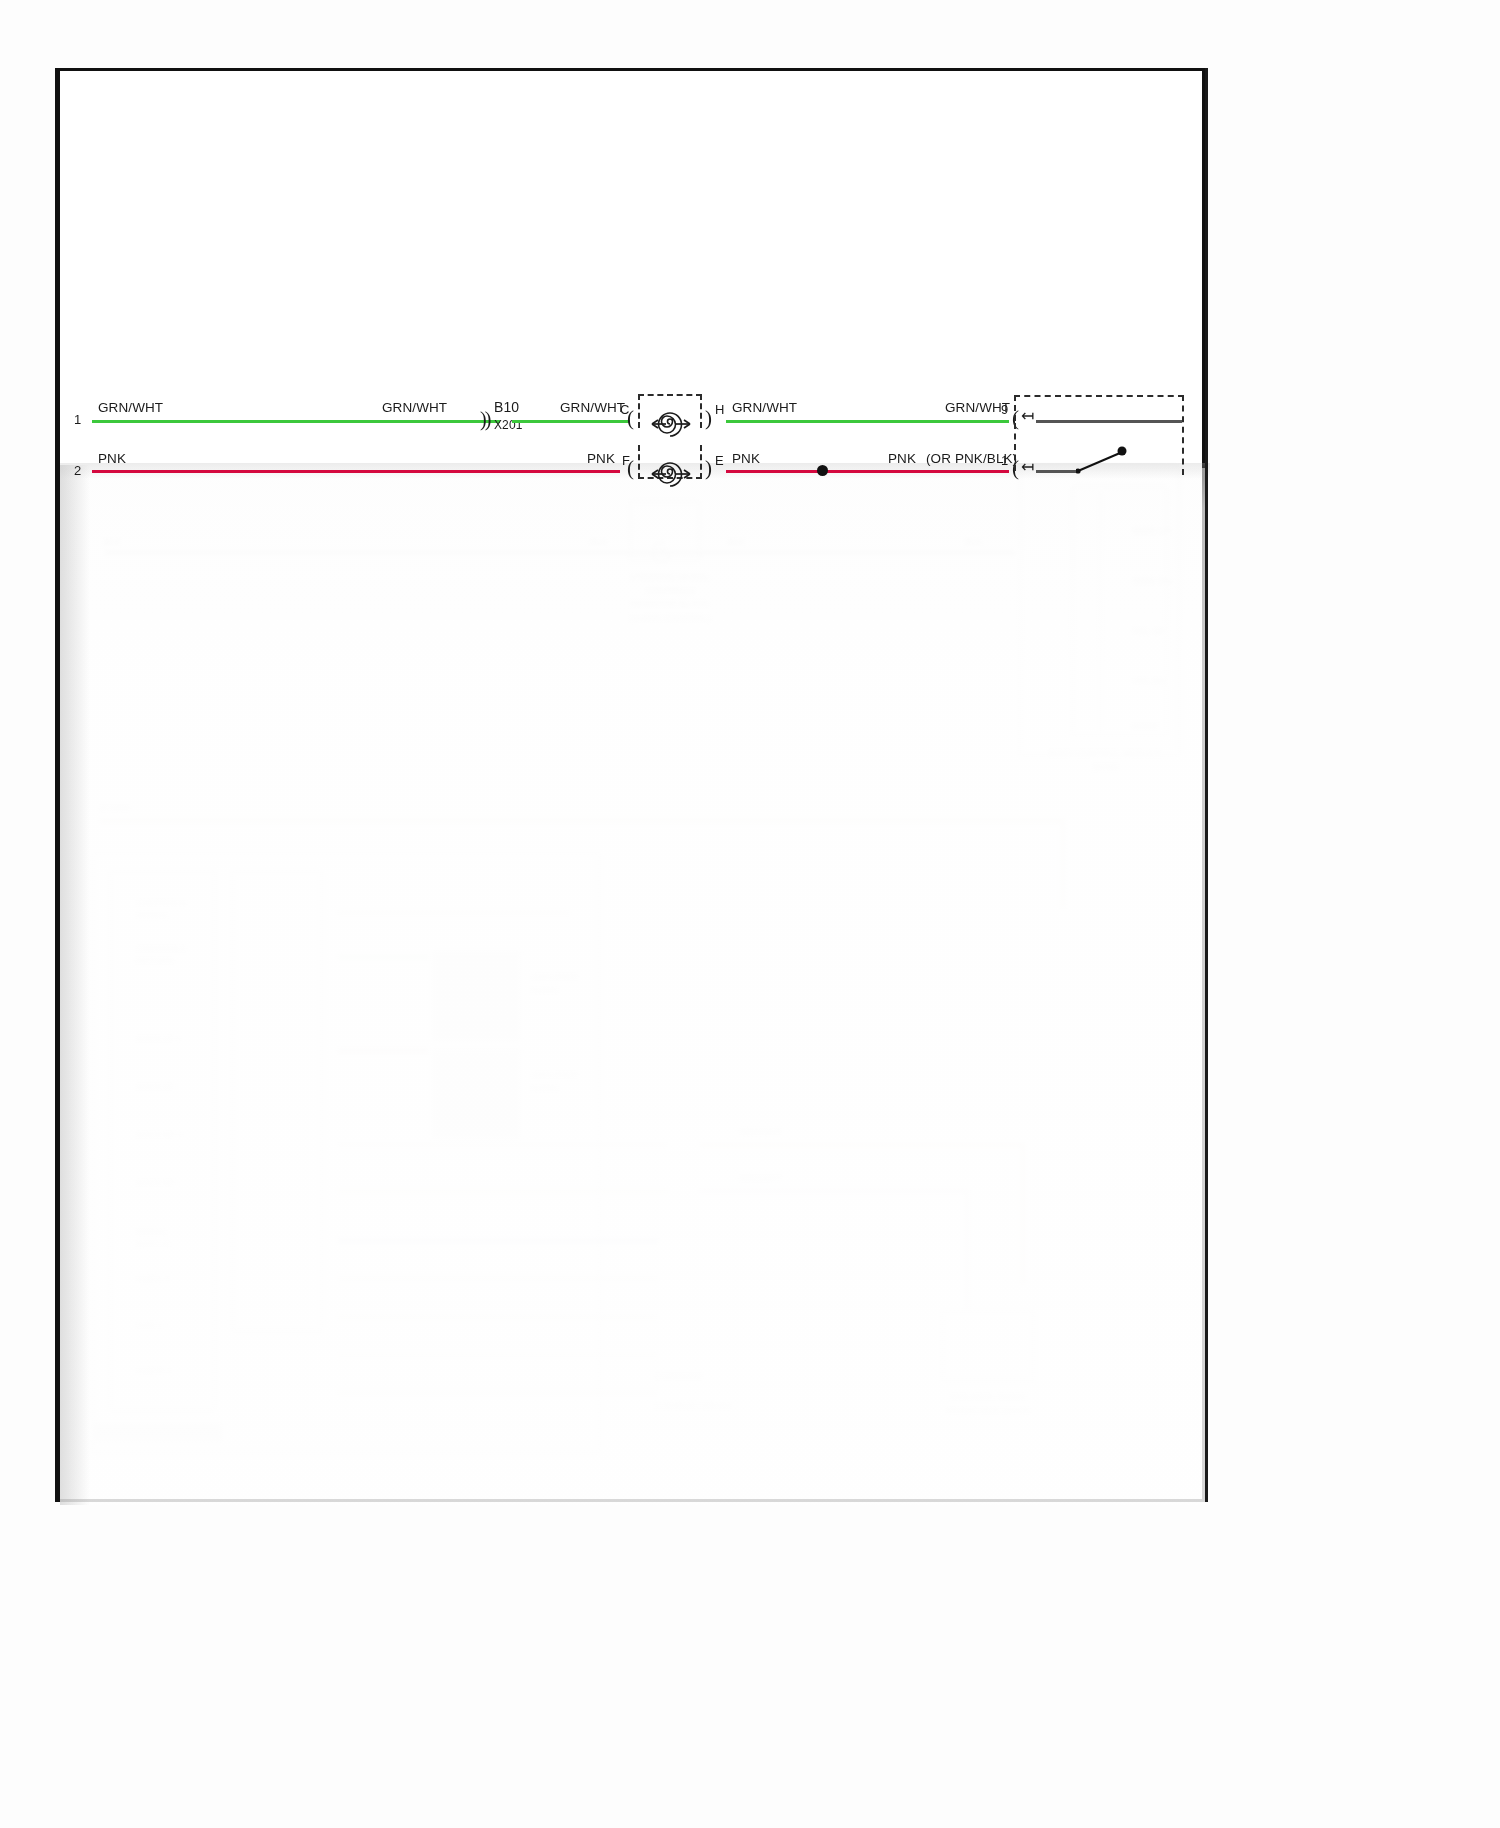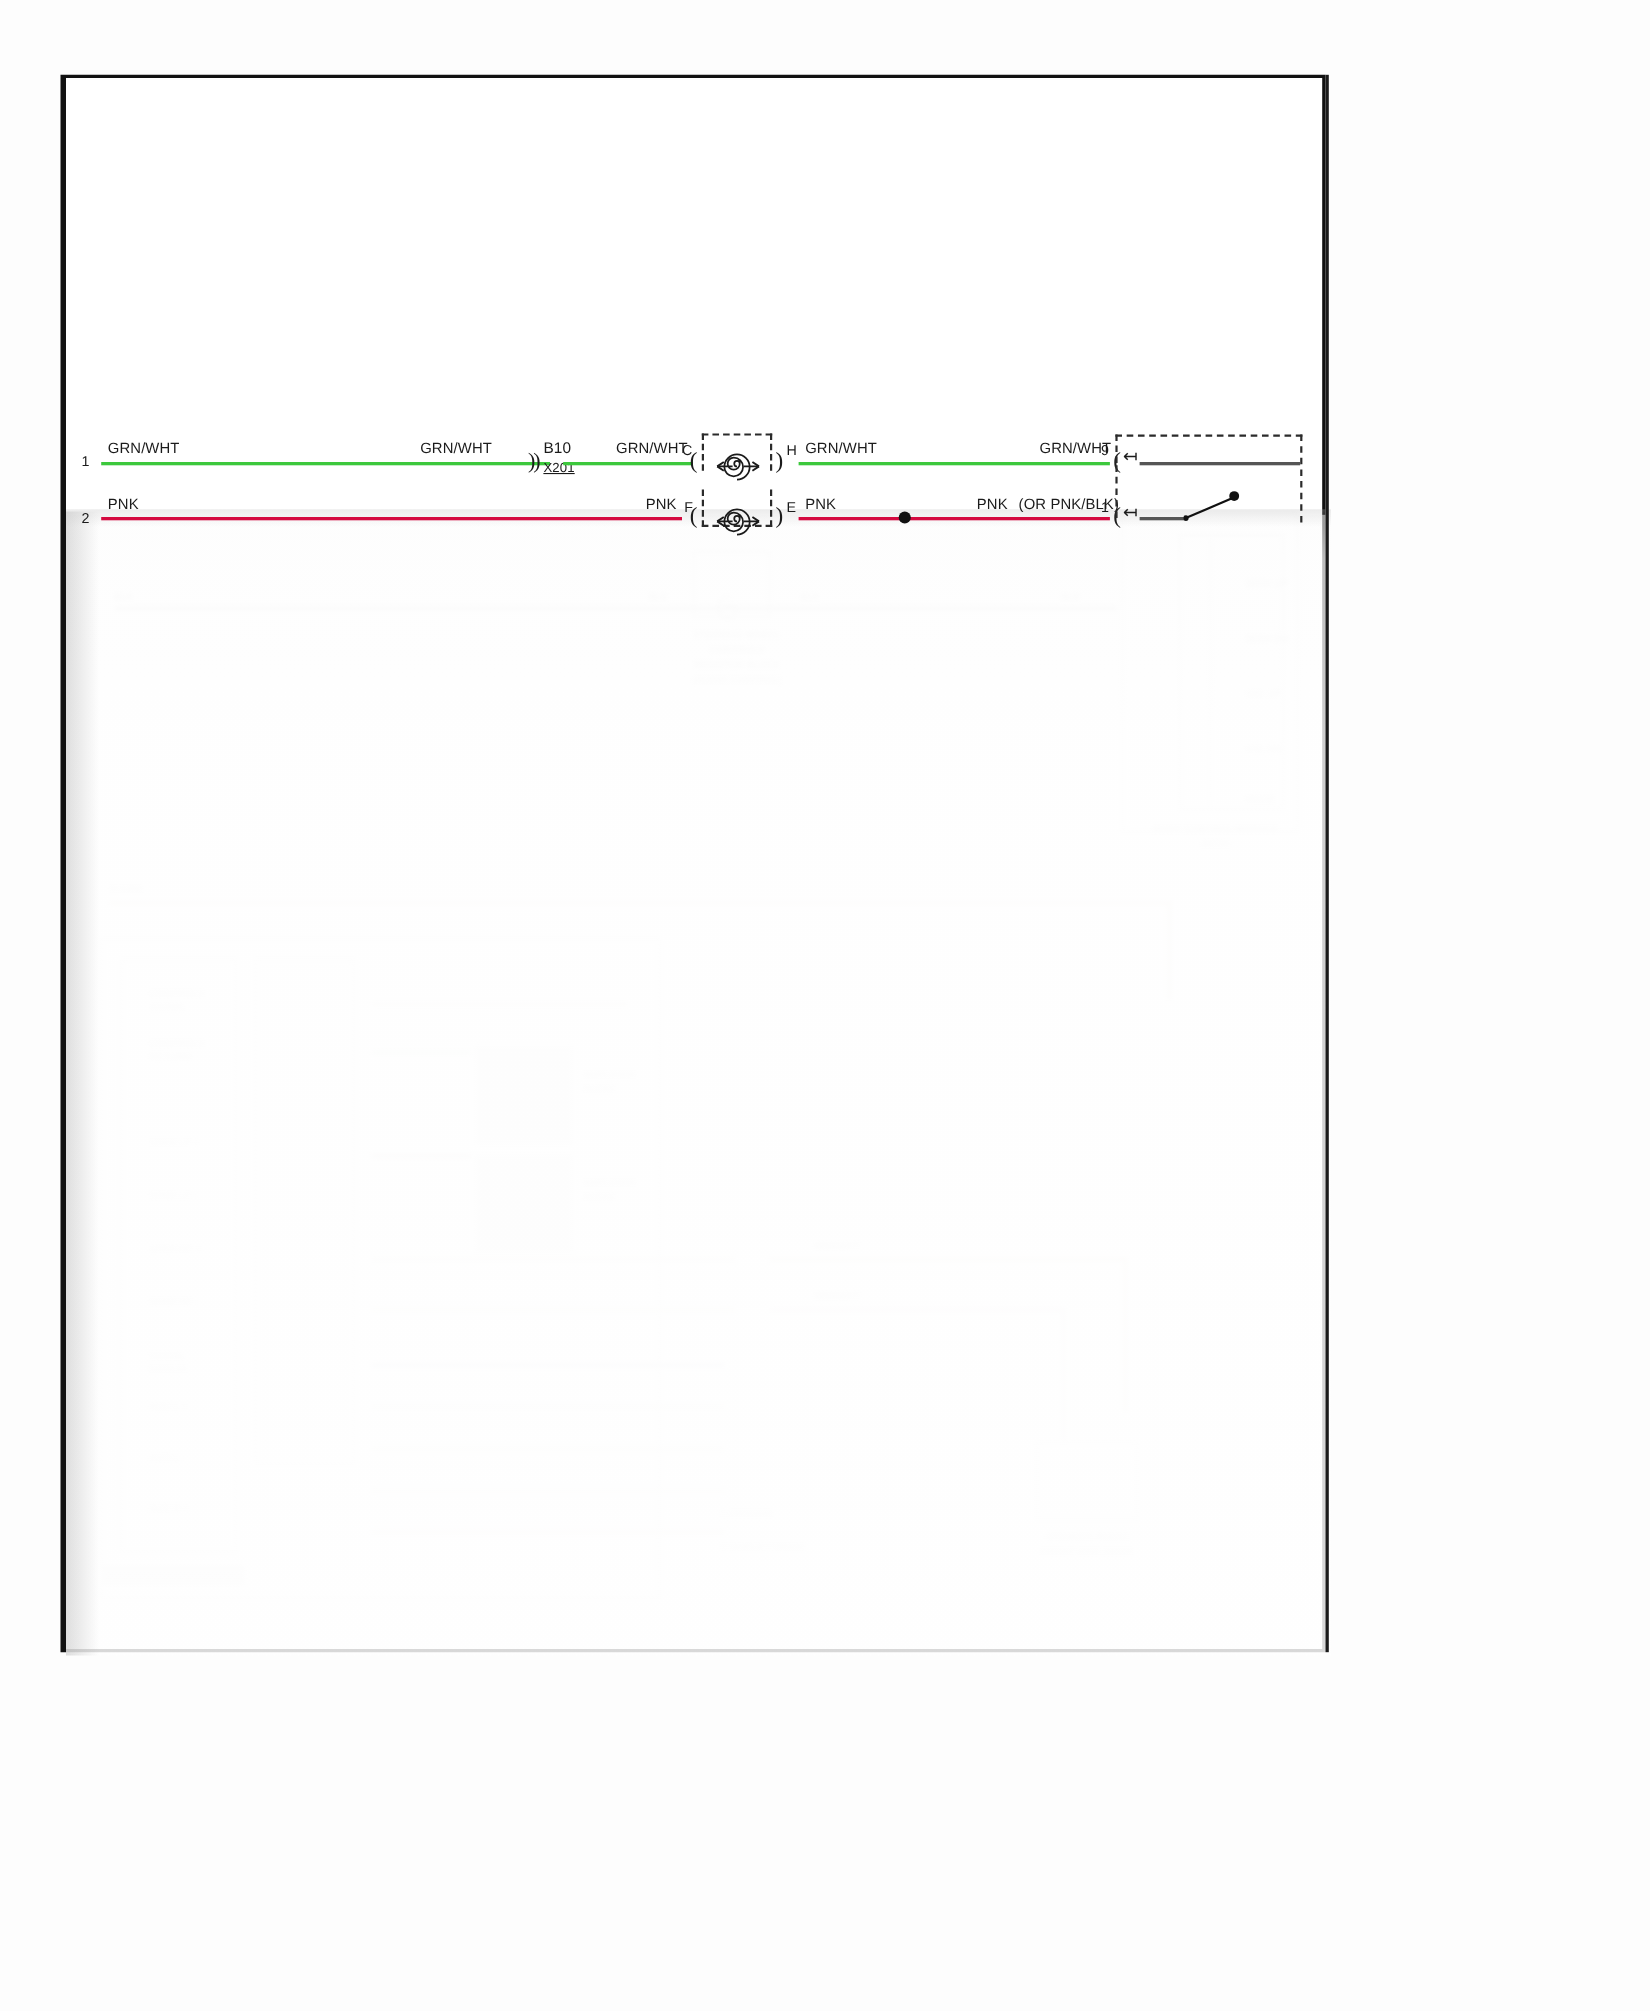--- a/index.html
+++ b/index.html
@@ -191,21 +191,21 @@
   <div class="layer">
 
     <div class="pin" style="left:14px;top:341px;">1</div>
 
     <div class="wire grn" style="left:32px;top:349px;width:408px;"></div>
     <div class="lbl" style="left:38px;top:330px;">GRN/WHT</div>
     <div class="lbl" style="left:322px;top:330px;">GRN/WHT</div>
 
     <div class="splice" style="left:420px;top:338px;">))</div>
     <div class="lbl" style="left:434px;top:329px;font-size:14px;">B10</div>
-    <div class="lbl sm" style="left:434px;top:348px;text-decoration:underline;">X201</div>
+    <div class="lbl sm" style="left:434px;top:348px;">X201</div>
 
     <div class="wire grn" style="left:452px;top:349px;width:118px;"></div>
     <div class="lbl" style="left:500px;top:330px;">GRN/WHT</div>
     <div class="pin" style="left:560px;top:331px;">C</div>
 
     <div class="dashbox" style="left:578px;top:323px;width:64px;height:34px;border-bottom:none;"></div>
     <div class="cmark" style="left:567px;top:337px;">(</div>
     <div class="cmark" style="left:645px;top:337px;">)</div>
 
     <div class="coil" style="left:586px;top:328px;">

